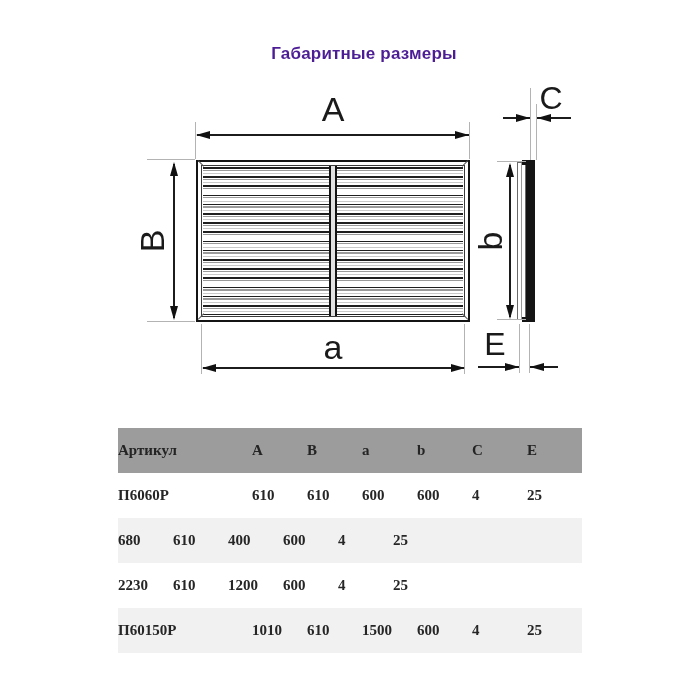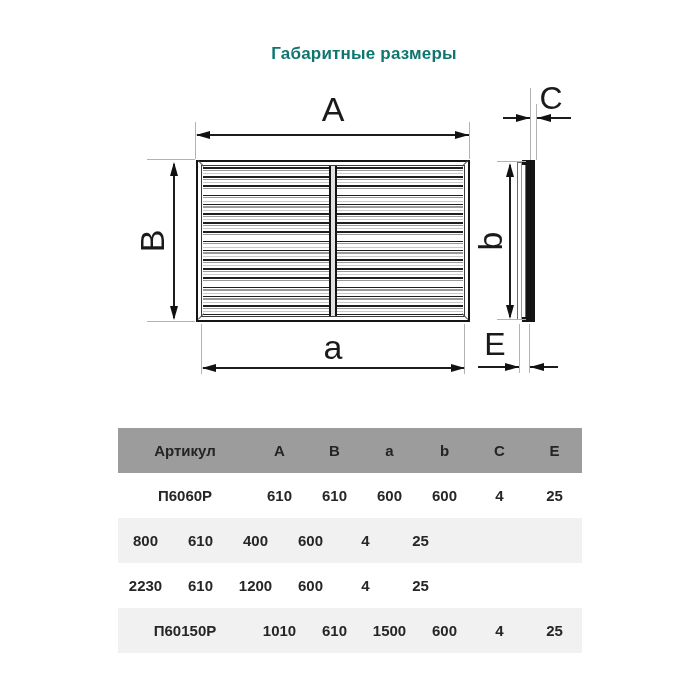--- a/index.html
+++ b/index.html
@@ -1,21 +1,21 @@
 <!DOCTYPE html>
 <html><head>
 <meta charset="utf-8">
 <style>
   * { margin:0; padding:0; box-sizing:border-box; }
   html,body { background:#fff; }
   body { font-family:"Liberation Sans", sans-serif; color:#262626; }
   .page { position:relative; width:700px; height:700px; background:#fff; overflow:hidden; }
 
   .title { position:absolute; top:44px; left:0; width:700px; text-align:center;
-           font-size:17px; font-weight:700; color:#0f766e; letter-spacing:.2px;padding-left:28px; }
+           font-size:17px; font-weight:700; color:#4c1d95; letter-spacing:.2px;padding-left:28px; }
 
   
   .ln { position:absolute; background:#b3b3b3; }          
   .dln { position:absolute; background:#1c1c1c; }         
   .arr { position:absolute; width:0; height:0; }
   .arr-l { border-top:4px solid transparent; border-bottom:4px solid transparent; border-right:14px solid #111; }
   .arr-r { border-top:4px solid transparent; border-bottom:4px solid transparent; border-left:14px solid #111; }
   .arr-u { border-left:4px solid transparent; border-right:4px solid transparent; border-bottom:14px solid #111; }
   .arr-d { border-left:4px solid transparent; border-right:4px solid transparent; border-top:14px solid #111; }
   .dimlabel { position:absolute; font-size:34px; font-weight:400; color:#1a1a1a; text-align:center; line-height:1; }
@@ -43,21 +43,21 @@
                 border:1px solid #6a6a6a; background:#fff; }
   .side-plate-line { position:absolute; left:521px; top:163px; width:1px; height:156px; background:#999; }
   .side-bar { position:absolute; left:526px; top:160px; width:9px; height:162px; background:#141414; }
   .side-cap { position:absolute; left:522px; width:13px; height:5px; background:#141414; }
 
   
   .spec-table { position:absolute; left:118px; top:428px; width:464px; font-weight:700; font-size:15px; }
   .trow { display:flex; height:45px; align-items:center; }
   .trow.head { background:#9c9c9c; color:#242424; }
   .trow.alt { background:#f1f1f1; }
-  .tcell { text-align:center; }
+  .tcell { text-align:left;font-family:Liberation Serif, serif; }
   .c0 { width:134px; } .c1,.c2,.c3,.c4,.c5,.c6 { width:55px; }
 </style>
 </head>
 <body>
 
 <div class="page">
 
   <div class="title">Габаритные размеры</div>
 
   <div>
@@ -148,21 +148,21 @@
     <div class="trow">
       <div class="tcell c0">П6060Р</div>
       <div class="tcell c1">610</div>
       <div class="tcell c2">610</div>
       <div class="tcell c3">600</div>
       <div class="tcell c4">600</div>
       <div class="tcell c5">4</div>
       <div class="tcell c6">25</div>
     </div>
     <div class="trow alt">
-      <div class="tcell c1">800</div>
+      <div class="tcell c1">680</div>
       <div class="tcell c2">610</div>
       <div class="tcell c3">400</div>
       <div class="tcell c4">600</div>
       <div class="tcell c5">4</div>
       <div class="tcell c6">25</div>
     </div>
     <div class="trow">
       <div class="tcell c1">2230</div>
       <div class="tcell c2">610</div>
       <div class="tcell c3">1200</div>

